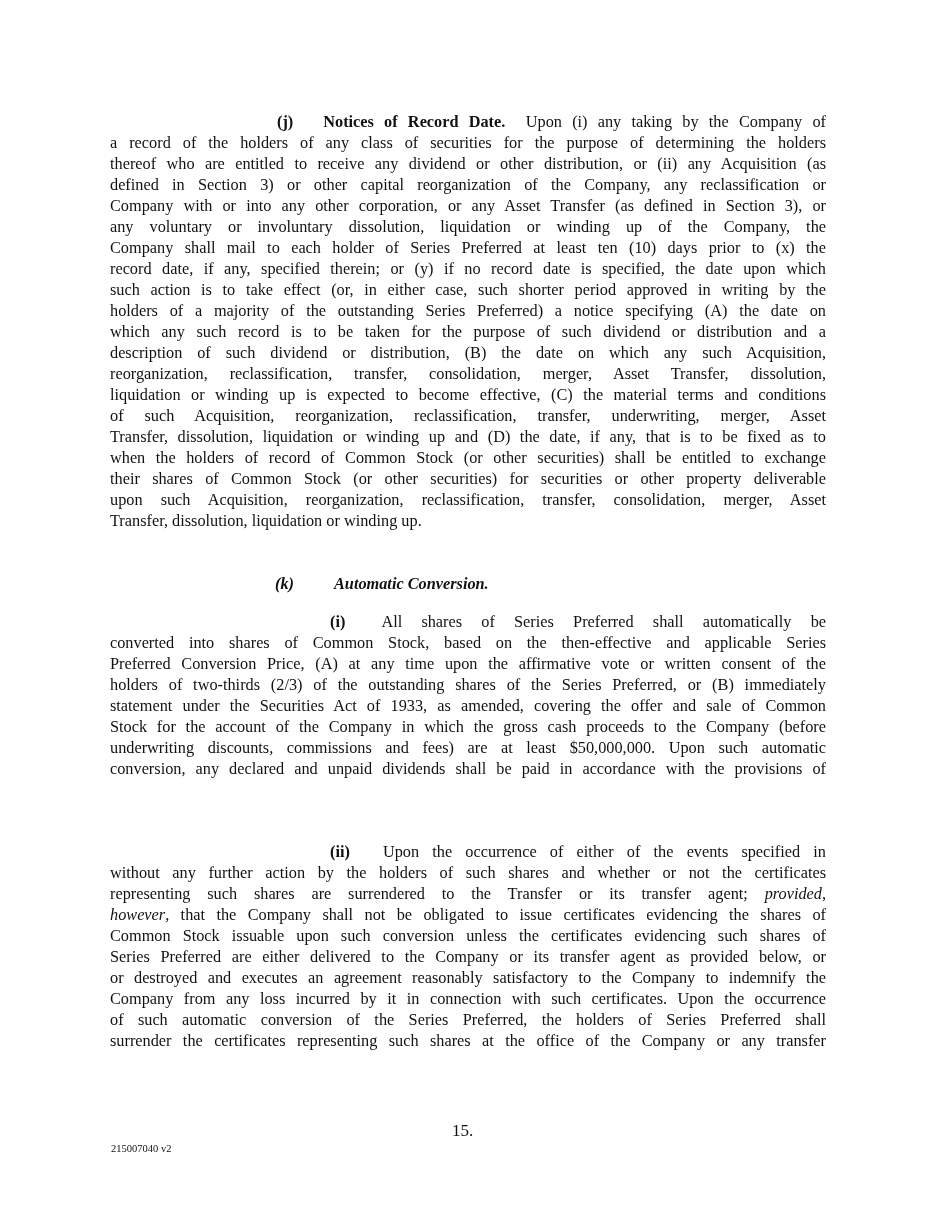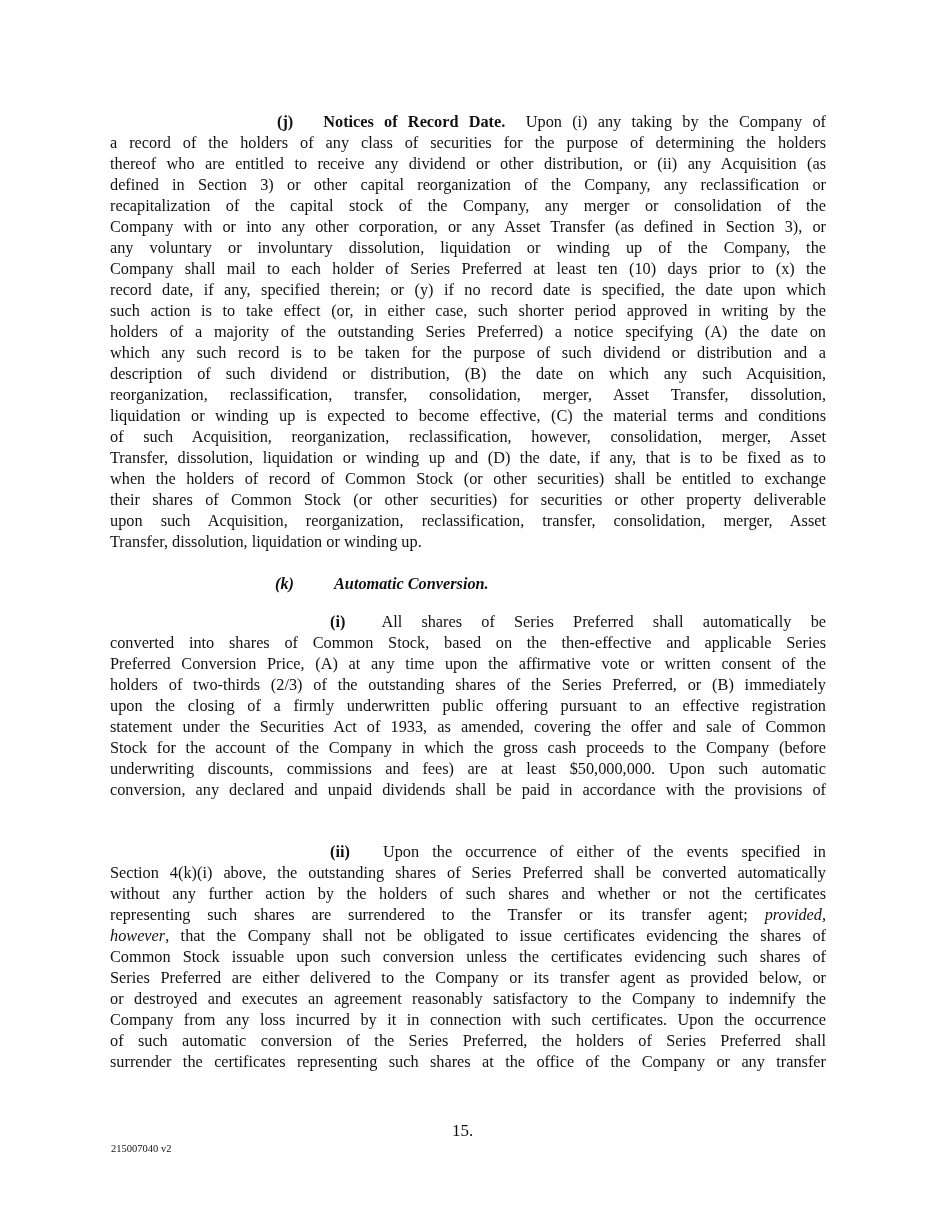--- a/index.html
+++ b/index.html
@@ -21,62 +21,59 @@
 
 <div class="page">
 
   <div class="para" style="top:111px">
     <span class="line" style="padding-left:167px; width:549px;">
       <b>(j)</b><span style="display:inline-block;width:30px"></span><b>Notices of Record Date.</b>&nbsp; <span>Upon (i) any taking by the Company of</span>
     </span>
     <span class="line">a record of the holders of any class of securities for the purpose of determining the holders</span>
     <span class="line">thereof who are entitled to receive any dividend or other distribution, or (ii) any Acquisition (as</span>
     <span class="line">defined in Section 3) or other capital reorganization of the Company, any reclassification or</span>
-    <span class="line">recapitalization of the capital stock of the Company, any merger or consolidation of the</span>
     <span class="line">Company with or into any other corporation, or any Asset Transfer (as defined in Section 3), or</span>
     <span class="line">any voluntary or involuntary dissolution, liquidation or winding up of the Company, the</span>
     <span class="line">Company shall mail to each holder of Series Preferred at least ten (10) days prior to (x) the</span>
     <span class="line">record date, if any, specified therein; or (y) if no record date is specified, the date upon which</span>
     <span class="line">such action is to take effect (or, in either case, such shorter period approved in writing by the</span>
     <span class="line">holders of a majority of the outstanding Series Preferred) a notice specifying (A) the date on</span>
     <span class="line">which any such record is to be taken for the purpose of such dividend or distribution and a</span>
     <span class="line">description of such dividend or distribution, (B) the date on which any such Acquisition,</span>
     <span class="line">reorganization, reclassification, transfer, consolidation, merger, Asset Transfer, dissolution,</span>
     <span class="line">liquidation or winding up is expected to become effective, (C) the material terms and conditions</span>
-    <span class="line">of such Acquisition, reorganization, reclassification, however, consolidation, merger, Asset</span>
+    <span class="line">of such Acquisition, reorganization, reclassification, transfer, underwriting, merger, Asset</span>
     <span class="line">Transfer, dissolution, liquidation or winding up and (D) the date, if any, that is to be fixed as to</span>
     <span class="line">when the holders of record of Common Stock (or other securities) shall be entitled to exchange</span>
     <span class="line">their shares of Common Stock (or other securities) for securities or other property deliverable</span>
     <span class="line">upon such Acquisition, reorganization, reclassification, transfer, consolidation, merger, Asset</span>
     <span class="line last">Transfer, dissolution, liquidation or winding up.</span>
   </div>
 
   <div class="heading" style="left:275px; top:573px">
     <b>(k)</b><span style="display:inline-block;width:40px"></span><b>Automatic Conversion.</b>
   </div>
 
   <div class="para" style="top:611px">
     <span class="line" style="padding-left:220px; width:496px;">
       <b>(i)</b><span style="display:inline-block;width:36px"></span><span>All shares of Series Preferred shall automatically be</span>
     </span>
     <span class="line">converted into shares of Common Stock, based on the then-effective and applicable Series</span>
     <span class="line">Preferred Conversion Price, (A) at any time upon the affirmative vote or written consent of the</span>
     <span class="line">holders of two-thirds (2/3) of the outstanding shares of the Series Preferred, or (B) immediately</span>
-    <span class="line">upon the closing of a firmly underwritten public offering pursuant to an effective registration</span>
     <span class="line">statement under the Securities Act of 1933, as amended, covering the offer and sale of Common</span>
     <span class="line">Stock for the account of the Company in which the gross cash proceeds to the Company (before</span>
     <span class="line">underwriting discounts, commissions and fees) are at least $50,000,000.  Upon such automatic</span>
     <span class="line">conversion, any declared and unpaid dividends shall be paid in accordance with the provisions of</span>
   </div>
 
   <div class="para" style="top:841px">
     <span class="line" style="padding-left:220px; width:496px;">
       <b>(ii)</b><span style="display:inline-block;width:33px"></span><span>Upon the occurrence of either of the events specified in</span>
     </span>
-    <span class="line">Section 4(k)(i) above, the outstanding shares of Series Preferred shall be converted automatically</span>
     <span class="line">without any further action by the holders of such shares and whether or not the certificates</span>
     <span class="line"><span>representing such shares are surrendered to the Transfer or its transfer agent;</span> <i>provided,</i></span>
     <span class="line"><i>however</i><span>, that the Company shall not be obligated to issue certificates evidencing the shares of</span></span>
     <span class="line">Common Stock issuable upon such conversion unless the certificates evidencing such shares of</span>
     <span class="line">Series Preferred are either delivered to the Company or its transfer agent as provided below, or</span>
     <span class="line">or destroyed and executes an agreement reasonably satisfactory to the Company to indemnify the</span>
     <span class="line">Company from any loss incurred by it in connection with such certificates.  Upon the occurrence</span>
     <span class="line">of such automatic conversion of the Series Preferred, the holders of Series Preferred shall</span>
     <span class="line">surrender the certificates representing such shares at the office of the Company or any transfer</span>
   </div>

